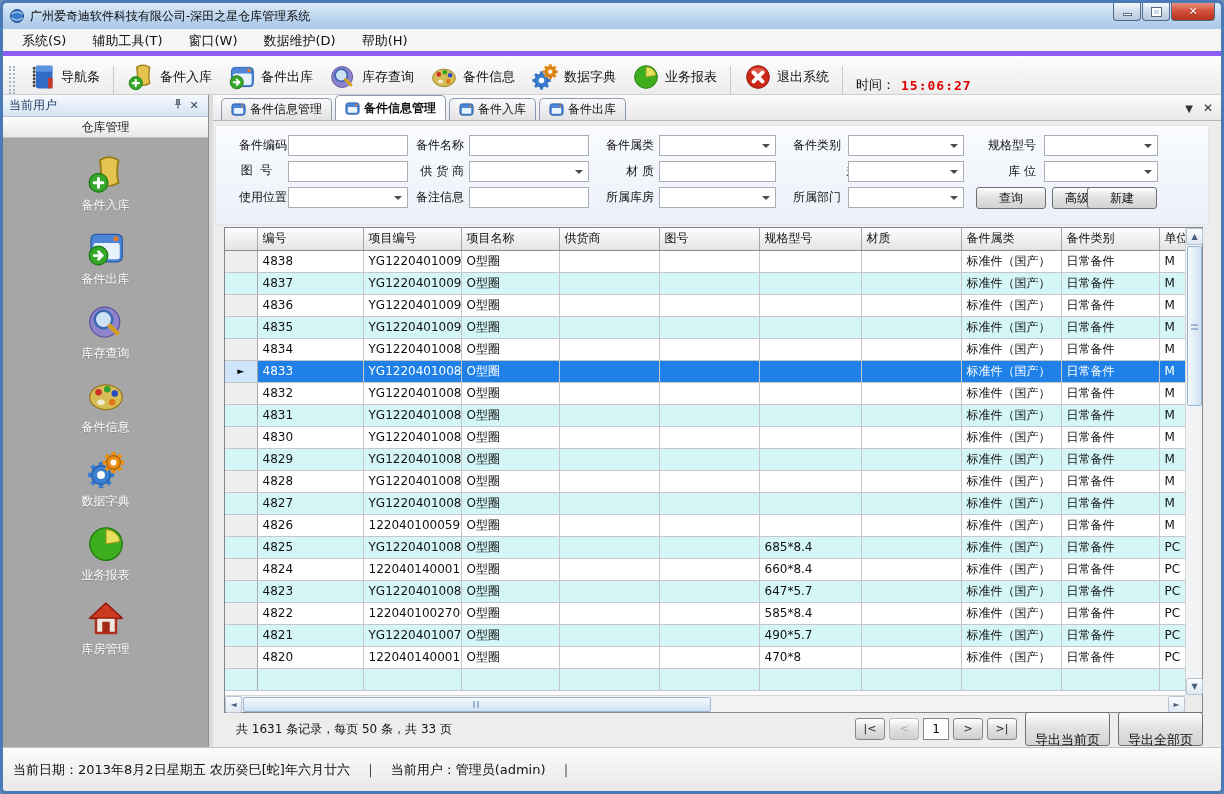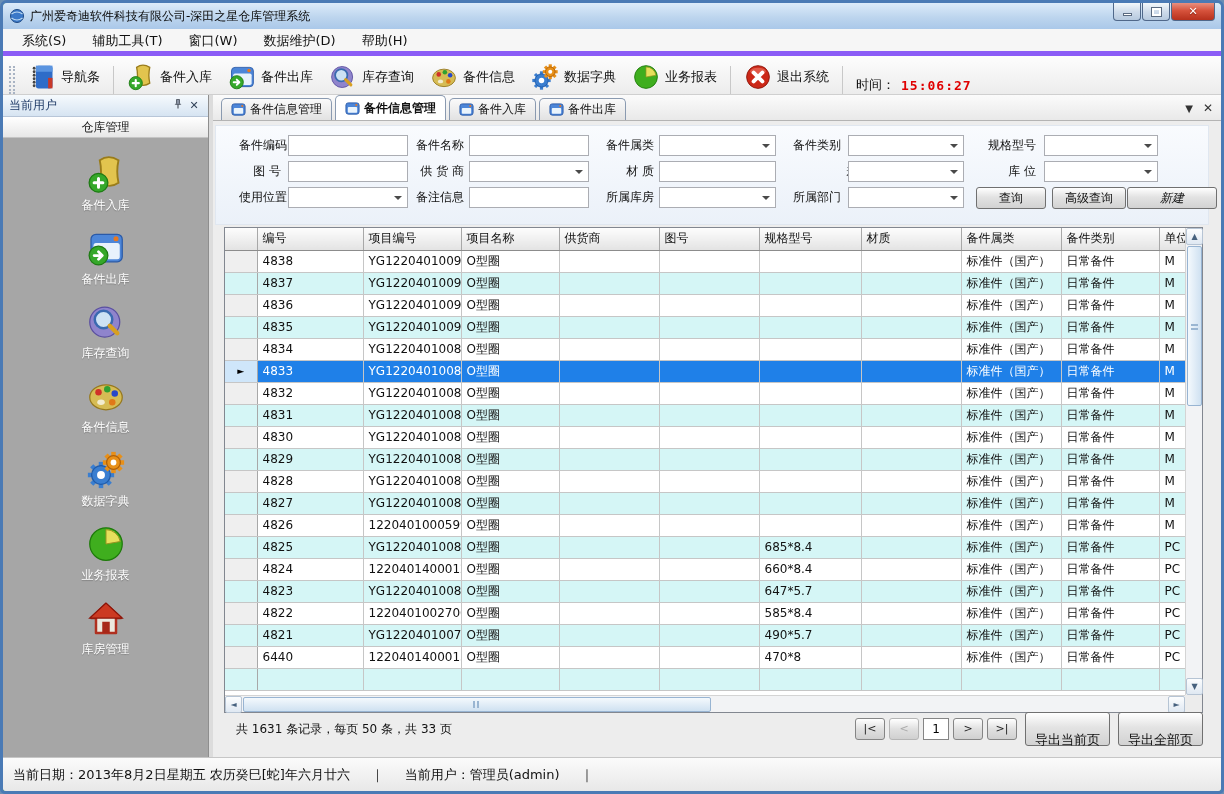--- a/index.html
+++ b/index.html
@@ -114,22 +114,22 @@
   .pg-btn { width:30px; height:22px; border:1px solid #858585; border-radius:3px; margin-left:4px;
     background:linear-gradient(#ffffff,#e0e0e0 50%,#d0d0d0); font-size:11px; text-align:center; line-height:20px; color:#222; cursor:default; }
   .pg-btn.disabled { color:#aaa; border-color:#b5b5b5; }
   .pg-page { width:26px; height:22px; border:1px solid #858585; margin-left:4px; text-align:center;
     font:12px "DejaVu Sans","Liberation Sans",sans-serif; background:#fff; }
   .pg-export { height:18px; padding:16px 9px; border:1px solid #707070; border-radius:3px; margin-left:8px;
     background:linear-gradient(#ffffff,#e3e3e3 45%,#d2d2d2); font-size:13px; line-height:22px; cursor:default; }
   .pg-export:last-child { margin-right:0; }
 
   
-  .statusbar { height:34px; background:linear-gradient(#fbfbfb,#e8e8e8); border-top:1px solid #c6c6c6;
-    display:flex; align-items:center; padding:0 10px; gap:21px; font-size:13px; border-radius:0 0 3px 3px; }
+  .statusbar { height:44px; background:linear-gradient(#fbfbfb,#e8e8e8); border-top:1px solid #c6c6c6;
+    display:flex; align-items:center; padding:0 10px; gap:14px; font-size:13px; border-radius:0 0 3px 3px; }
 
   .icon { display:inline-block; }
   .icon svg { width:100%; height:100%; display:block; }
 </style>
 </head>
 <body>
 
 <div class="window">
 
   <div class="titlebar">
@@ -447,21 +447,21 @@
               <span class="arr"></span>
             </div>
             <div class="sf-label" style="left: 573px; top: 9px; width: 52px;">备件类别</div>
             <div class="combo" style="left: 632px; top: 9px; width: 116px;">
               <span class="arr"></span>
             </div>
             <div class="sf-label" style="left: 768px; top: 9px; width: 52px;">规格型号</div>
             <div class="combo" style="left: 828px; top: 9px; width: 114px;">
               <span class="arr"></span>
             </div>
-            <div class="sf-label" style="left: 9px; top: 35px; width: 56px;">图 号</div>
+            <div class="sf-label" style="left: 0; top: 35px; width: 56px; font-family: Liberation Mono, monospace;">图 号</div>
             <input class="sf-input" value="" style="left: 72px; top: 35px; width: 120px;">
             <div class="sf-label" style="left: 196px; top: 35px; width: 52px;">供 货 商</div>
             <div class="combo" style="left: 253px; top: 35px; width: 120px;">
               <span class="arr"></span>
             </div>
             <div class="sf-label" style="left: 386px; top: 35px; width: 52px;">材 质</div>
             <input class="sf-input" value="" style="left: 443px; top: 35px; width: 117px;">
             <div class="sf-label" style="left: 606px; top: 35px; width: 52px;">来 源</div>
             <div class="combo" style="left: 632px; top: 35px; width: 116px;">
               <span class="arr"></span>
@@ -479,21 +479,21 @@
             <div class="sf-label" style="left: 386px; top: 61px; width: 52px;">所属库房</div>
             <div class="combo" style="left: 443px; top: 61px; width: 117px;">
               <span class="arr"></span>
             </div>
             <div class="sf-label" style="left: 573px; top: 61px; width: 52px;">所属部门</div>
             <div class="combo" style="left: 632px; top: 61px; width: 116px;">
               <span class="arr"></span>
             </div>
             <div class="sf-btn" style="left: 760px; top: 61px; width: 70px;">查询</div>
             <div class="sf-btn" style="left: 836px; top: 61px; width: 74px;">高级查询</div>
-            <div class="sf-btn" style="left: 911px; top: 61px; width: 90px; font-style: italic;">新建</div>
+            <div class="sf-btn" style="left: 871px; top: 61px; width: 70px;">新建</div>
           </div>
 
         <div class="grid">
           <div class="grid-body" id="gridBody">
               <table class="dg">
                 <colgroup>
                   <col style="width: 32px;">
                   <col style="width: 106px;">
                   <col style="width: 98px;">
                   <col style="width: 98px;">
@@ -750,21 +750,21 @@
                     <td></td>
                     <td></td>
                     <td>490*5.7</td>
                     <td></td>
                     <td>标准件（国产）</td>
                     <td>日常备件</td>
                     <td>PC</td>
                   </tr>
                   <tr>
                     <td class="ind"></td>
-                    <td>6440</td>
+                    <td>4820</td>
                     <td>1220401400013</td>
                     <td>O型圈</td>
                     <td></td>
                     <td></td>
                     <td>470*8</td>
                     <td></td>
                     <td>标准件（国产）</td>
                     <td>日常备件</td>
                     <td>PC</td>
                   </tr>

